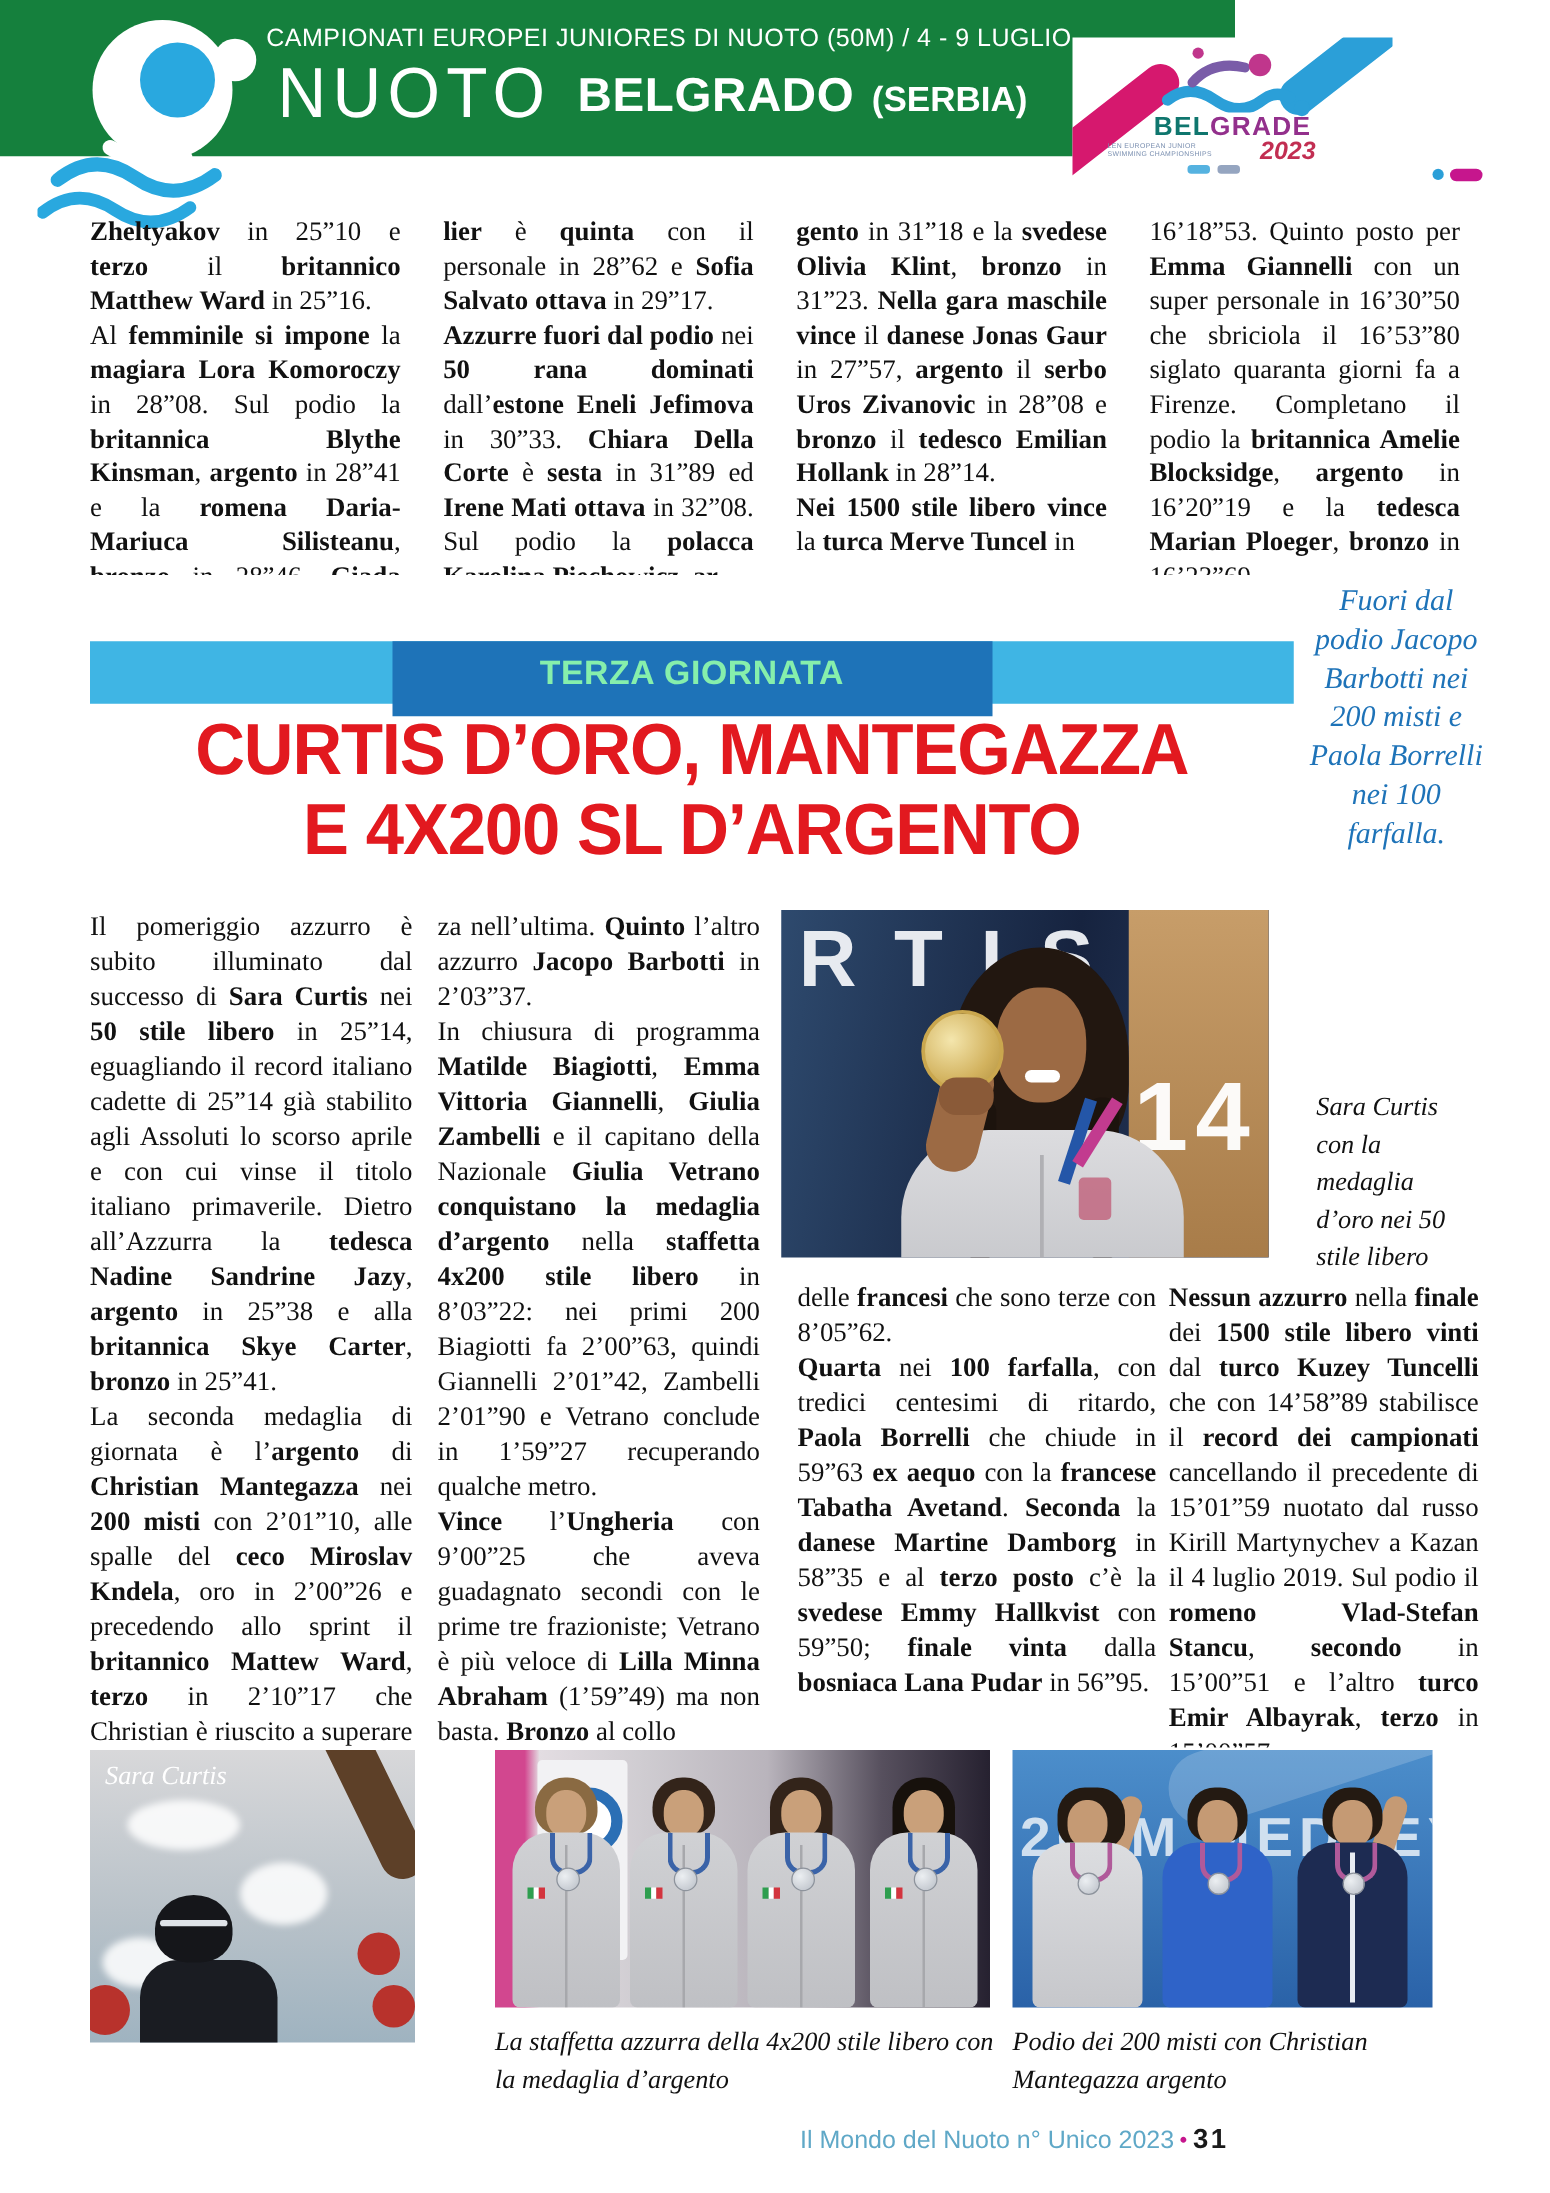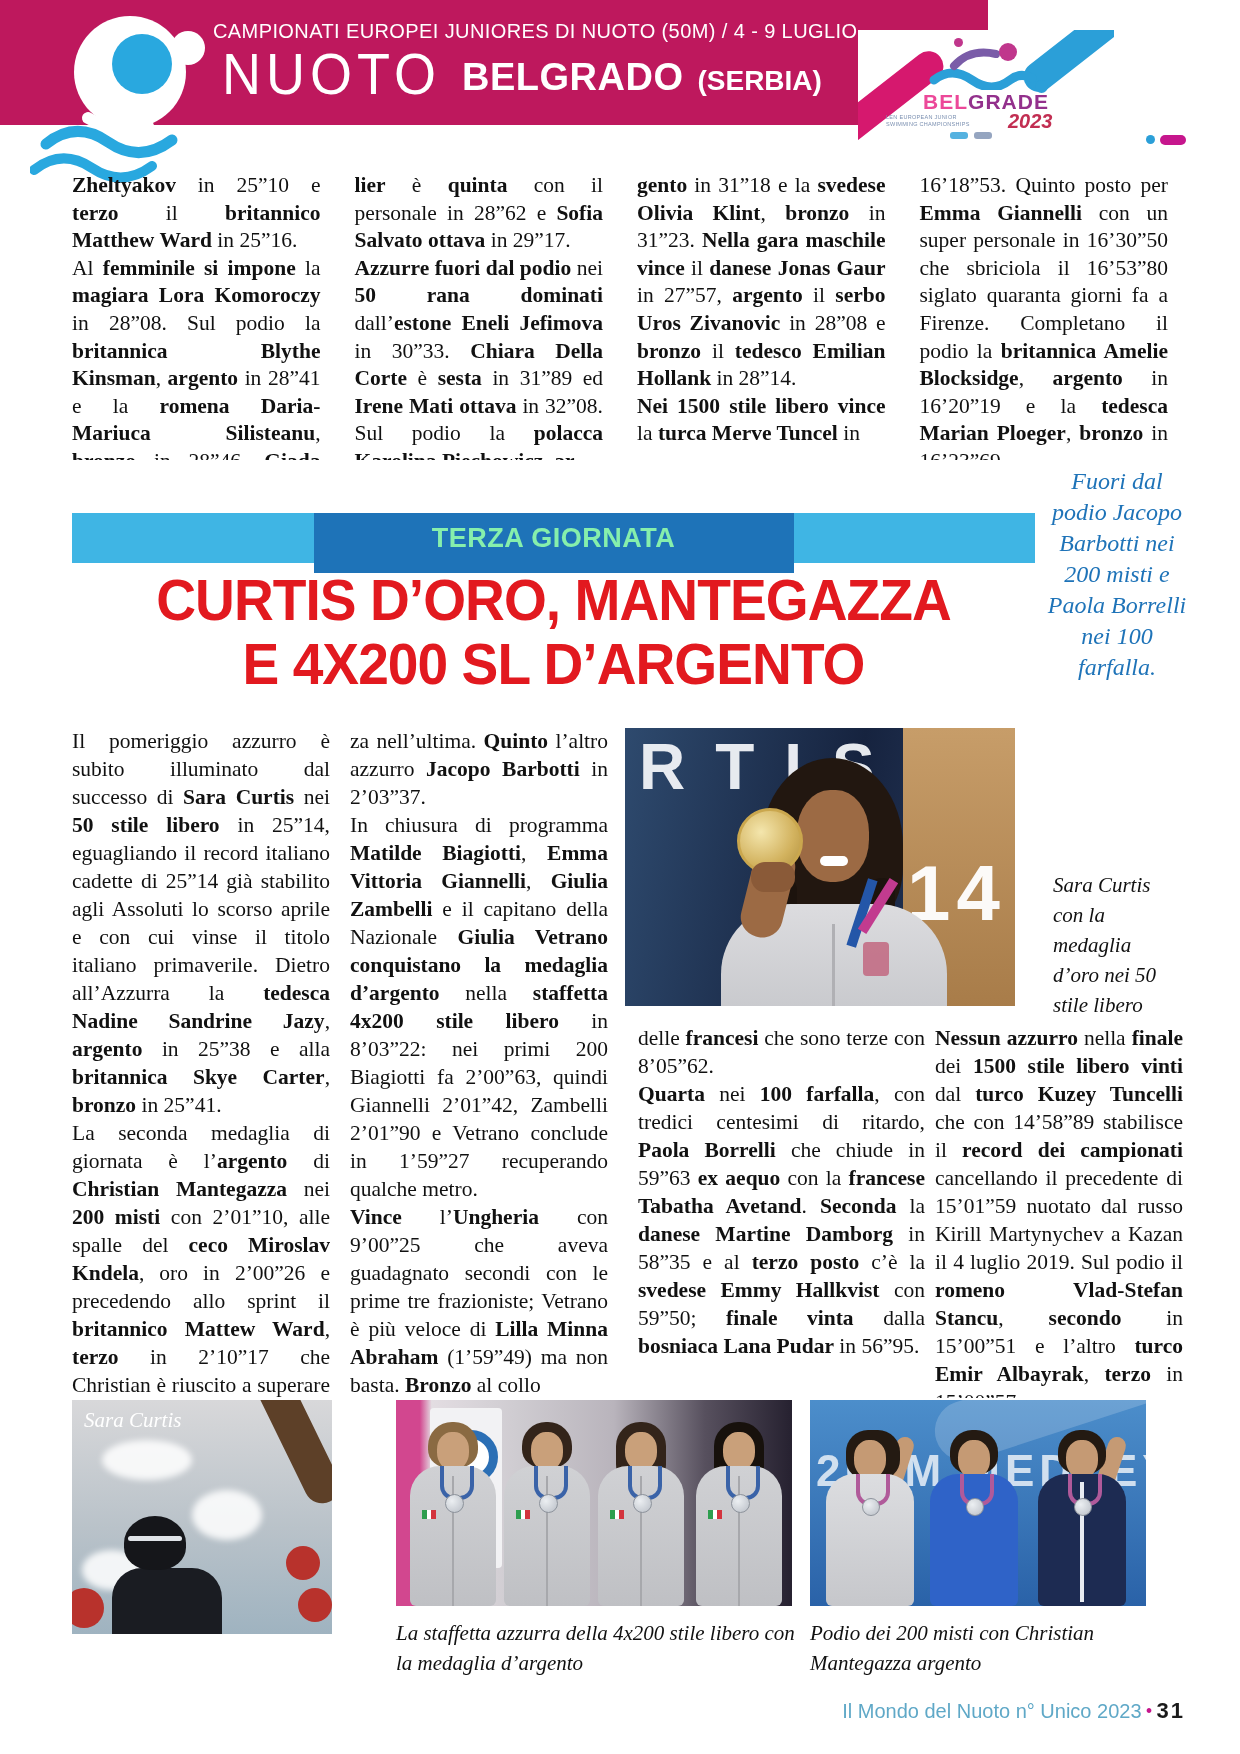--- a/index.html
+++ b/index.html
@@ -1,39 +1,39 @@
 <!DOCTYPE html>
 <html><head>
 <meta charset="utf-8">
 <style>
   html,body{margin:0;padding:0;background:#ffffff;}
   .page{position:relative;width:1240px;height:1754px;background:#fff;overflow:hidden;
         font-family:"Liberation Serif",serif;color:#111;}
 
   
-  .header-band{position:absolute;left:0;top:0;width:988px;height:125px;background:#be185d;}
+  .header-band{position:absolute;left:0;top:0;width:988px;height:125px;background:#15803d;}
   .nuoto-logo{position:absolute;left:30px;top:0;}
   .kicker{position:absolute;left:213px;top:20px;width:630px;color:#fff;
           font-family:"Liberation Sans",sans-serif;font-size:20px;letter-spacing:.4px;white-space:nowrap;}
   .brand{position:absolute;left:222px;top:42px;color:#fff;font-family:"Liberation Sans",sans-serif;
          font-size:54px;font-weight:400;letter-spacing:5px;transform:scaleY(1.05);transform-origin:top left;}
   .belgrado-row{position:absolute;left:462px;top:56px;color:#fff;font-family:"Liberation Sans",sans-serif;white-space:nowrap;}
   .belgrado-row .city{font-size:38px;font-weight:bold;letter-spacing:.5px;}
   .belgrado-row .country{font-size:28px;font-weight:bold;margin-left:14px;}
 
   
   .logo-box{position:absolute;left:858px;top:30px;width:256px;height:112px;background:#fff;overflow:hidden;}
   .lb-stripe-m{position:absolute;left:-34px;top:52px;width:130px;height:30px;background:#D6186E;border-radius:16px;transform:rotate(-38deg);}
   .lb-stripe-b{position:absolute;right:-38px;top:-2px;width:140px;height:30px;background:#2B9FD8;border-radius:16px;transform:rotate(-38deg);}
   .lb-dot-b{position:absolute;right:66px;top:50px;width:13px;height:13px;background:#2B9FD8;border-radius:50%;}
   .lb-dot-m{position:absolute;left:96px;top:8px;width:9px;height:9px;background:#C0368C;border-radius:50%;}
   .lb-swimmer{position:absolute;left:66px;top:10px;}
   .lb-title{position:absolute;left:0;top:60px;width:100%;text-align:center;
             font-family:"Liberation Sans",sans-serif;font-weight:bold;font-size:21px;letter-spacing:1px;white-space:nowrap;}
-  .lb-title .bel{color:#ec4899;}
+  .lb-title .bel{color:#0f766e;}
   .lb-title .grade{color:#93308C;}
   .lb-sub{position:absolute;left:28px;top:84px;width:120px;color:#7A8FB0;
           font-family:"Liberation Sans",sans-serif;font-size:5.5px;line-height:7px;letter-spacing:.3px;}
   .lb-year{position:absolute;left:150px;top:80px;color:#C22E52;font-family:"Liberation Sans",sans-serif;
            font-weight:bold;font-size:20px;font-style:italic;}
   .lb-partner{position:absolute;bottom:3px;width:18px;height:7px;border-radius:3px;background:#2B9FD8;opacity:.8;}
   .lb-p1{left:92px;} .lb-p2{left:116px;background:#7A8FB0;}
   .band-decor{position:absolute;left:1146px;top:133px;width:60px;height:12px;}
   .band-decor .bd-dot{position:absolute;left:0;top:2px;width:9px;height:9px;border-radius:50%;background:#2B9FD8;}
   .band-decor .bd-pill{position:absolute;left:14px;top:2px;width:26px;height:10px;border-radius:5px;background:#C6168D;}
@@ -141,21 +141,21 @@
   .pfig1{left:14px;} .pfig1 .torso{background:linear-gradient(#dcdde0,#c6c7cb);}
   .pfig1 .hair{width:54px;height:50px;}
   .pfig2{left:118px;} .pfig2 .torso{background:#2f63c8;}
   .pfig3{left:226px;} .pfig3 .torso{background:#1d2b52;}
   .pfig3 .torso i{position:absolute;left:42px;top:8px;width:4px;height:120px;background:#e8ecf2;display:block;}
 
   .caption2{position:absolute;left:396px;top:1618px;width:400px;font-style:italic;font-size:21px;line-height:30px;}
   .caption3{position:absolute;left:810px;top:1618px;width:340px;font-style:italic;font-size:21px;line-height:30px;}
 
   
-  .footer{position:absolute;left:640px;top:1698px;width:545px;text-align:right;white-space:nowrap;}
+  .footer{position:absolute;left:640px;top:1698px;width:545px;white-space:nowrap;}
   .f-mag{color:#5FA8C7;font-family:"Liberation Sans",sans-serif;font-size:20px;}
   .f-dot{color:#C6168D;font-size:20px;margin:0 4px;}
   .f-page{color:#1a1a1a;font-family:"Liberation Sans",sans-serif;font-weight:bold;font-size:22px;letter-spacing:2px;}
 </style>
 </head>
 <body>
 
 <div class="page">
 
   <div class="header-band">

